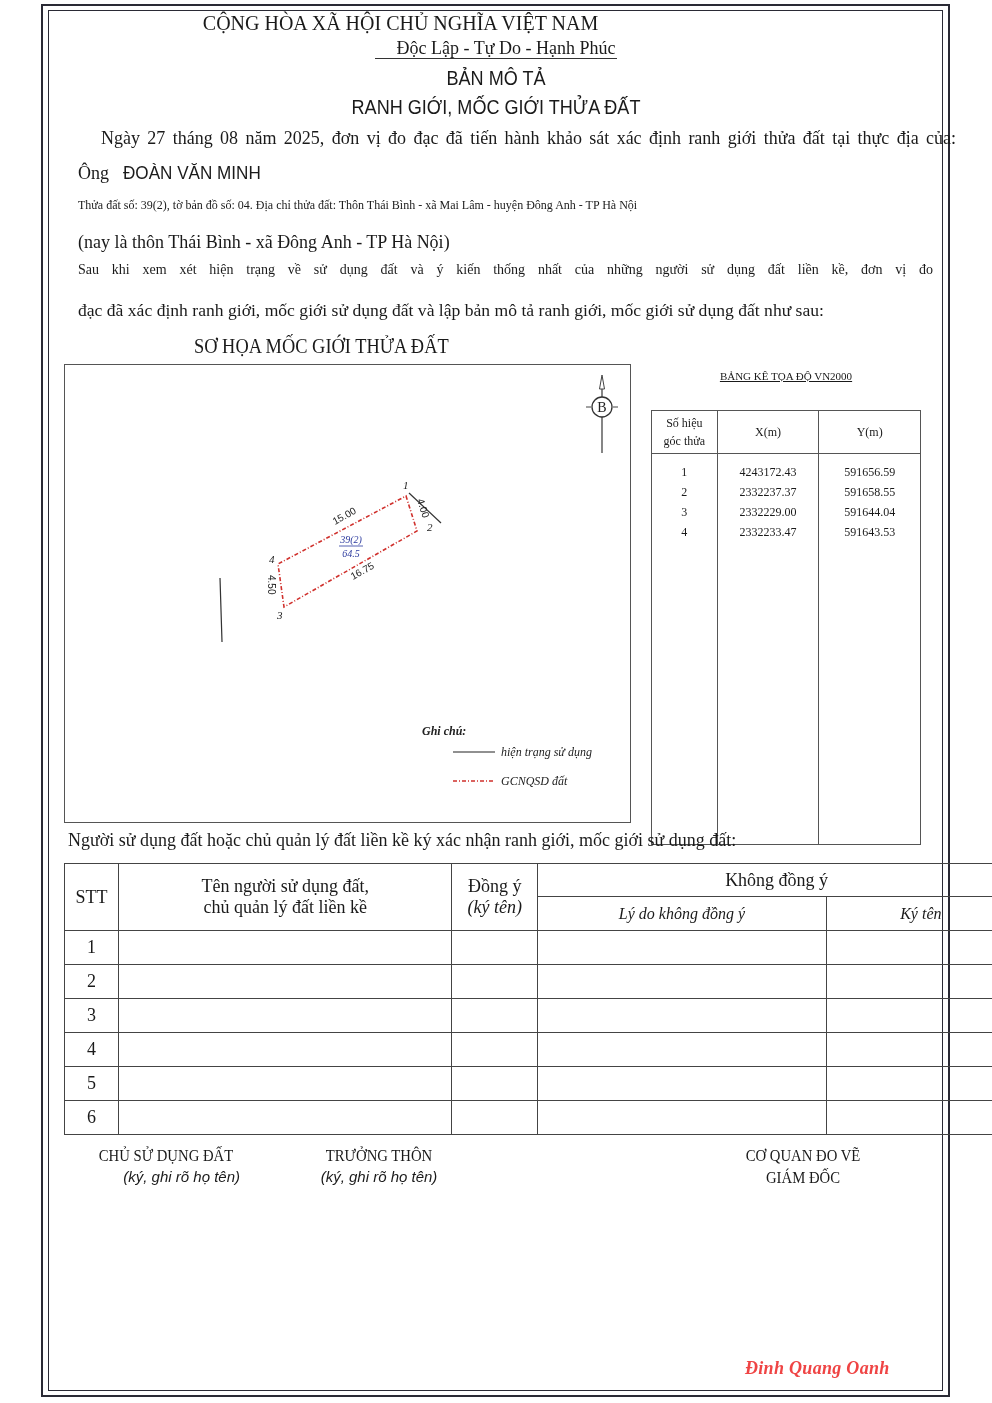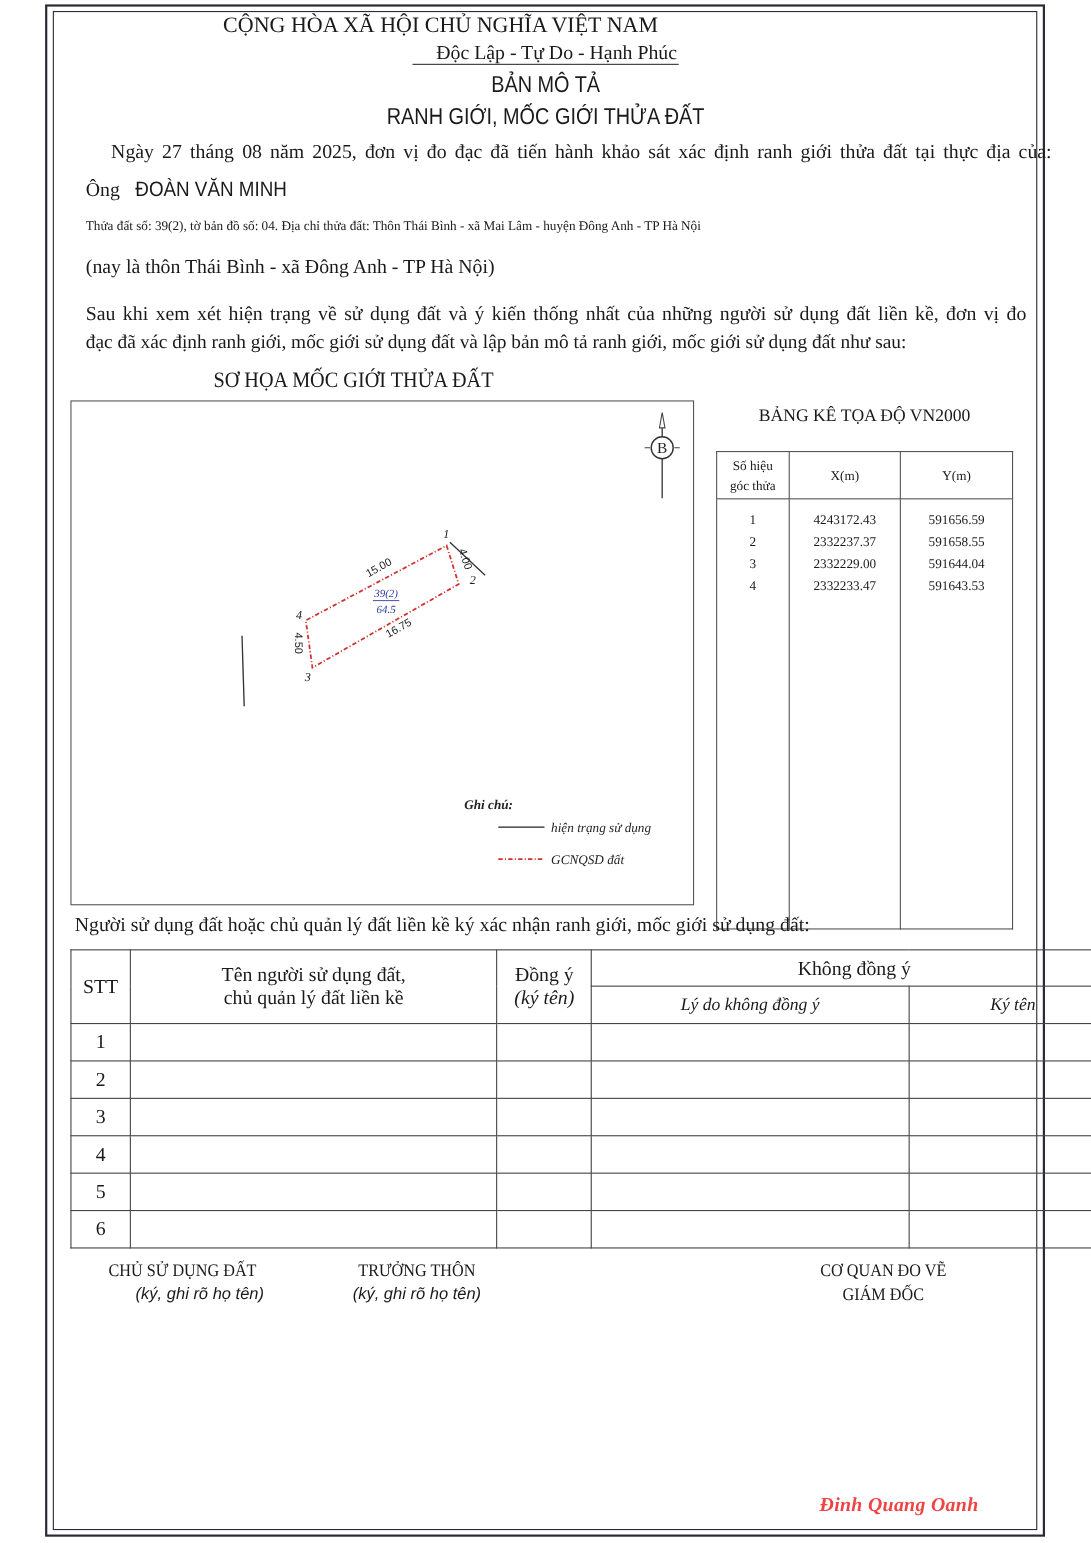--- a/index.html
+++ b/index.html
@@ -11,21 +11,21 @@
   .h1 { left:0; width:801px; top:12px; font-size:20px; }
   .h2 { left:0; width:992px; top:38px; font-size:18px; }
   .h2 span { border-bottom:1px solid #333; padding-left:22px; padding-right:2px; }
   .h3 { left:0; width:992px; top:66px; font-size:21px; font-family:"Liberation Sans", sans-serif; transform:scaleX(0.86); }
   .h4 { left:0; width:992px; top:95px; font-size:21px; font-family:"Liberation Sans", sans-serif; transform:scaleX(0.86); }
   .para { font-size:18px; left:78px; }
   .sans-name { font-family:"Liberation Sans", sans-serif; font-size:19px; transform:scaleX(0.9); transform-origin:left; display:inline-block; }
   .justify { width:855px; text-align:justify; text-align-last:justify; }
   .sketch-title { left:194px; top:335px; font-size:20px; transform:scaleX(0.92); transform-origin:left; }
   .sketch-box { position:absolute; left:64px; top:364px; width:567px; height:459px; border:1px solid #555; box-sizing:border-box; }
-  .coord-title { left:651px; width:270px; top:370px; font-size:16px; text-align:center; }
+  .coord-title { left:651px; width:270px; top:370px; font-size:11px; text-align:center;text-decoration:underline; }
   table.coords { position:absolute; left:651px; top:388px; width:270px; height:435px; border-collapse:collapse; font-size:12px;margin-top:22px; }
   table.coords th, table.coords td { border:1px solid #555; padding:0; text-align:center; font-weight:normal; }
   table.coords thead th { height:42px; line-height:18px; }
   table.coords td { vertical-align:top; line-height:20px; padding-top:8px; }
   .adj-title { left:68px; top:830px; font-size:18px; }
   table.adj { position:absolute; left:64px; top:863px; width:952px; border-collapse:collapse; font-size:18px; }
   table.adj th, table.adj td { border:1.5px solid #444; font-weight:normal; text-align:center; padding:0; }
   table.adj .rowh { height:33px; }
   table.adj .sub { height:34px; font-style:italic; font-size:16px; }
   table.adj td { height:33px; }
@@ -45,21 +45,21 @@
 <div class="abs c h3">BẢN MÔ TẢ</div>
 <div class="abs c h4">RANH GIỚI, MỐC GIỚI THỬA ĐẤT</div>
 
 <div class="abs para justify" style="top:128px;margin-left:23px;">Ngày 27 tháng 08 năm 2025, đơn vị đo đạc đã tiến hành khảo sát xác định ranh giới thửa đất tại thực địa của:</div>
 <div class="abs para" style="top:162px;">
   <span>Ông</span>&nbsp;&nbsp;
   <span class="sans-name">ĐOÀN VĂN MINH</span>
 </div>
 <div class="abs para" style="top:198px; font-size:12px;">Thửa đất số: 39(2), tờ bản đồ số: 04.  Địa chỉ thửa đất:  Thôn Thái Bình - xã Mai Lâm - huyện Đông Anh - TP Hà Nội</div>
 <div class="abs para" style="top:232px;">(nay là  thôn Thái Bình - xã Đông Anh - TP Hà Nội)</div>
-<div class="abs para justify" style="top:275px; font-size:18px;">Sau khi xem xét hiện trạng về sử dụng đất và ý kiến thống nhất của những người sử dụng đất liền kề, đơn vị đo</div>
+<div class="abs para justify" style="top:262px; font-size:14px;">Sau khi xem xét hiện trạng về sử dụng đất và ý kiến thống nhất của những người sử dụng đất liền kề, đơn vị đo</div>
 <div class="abs para" style="top:300px; font-size:17.6px;">đạc đã xác định ranh giới, mốc giới sử dụng đất và lập bản mô tả ranh giới, mốc giới sử dụng đất như sau:</div>
 
 <div class="abs sketch-title">SƠ HỌA MỐC GIỚI THỬA ĐẤT</div>
 
 <div class="sketch-box">
   <svg width="567" height="459" viewBox="0 0 567 459" style="position:absolute;left:0;top:0;">
 
     <g>
       <line x1="537" y1="12" x2="537" y2="88" stroke="#444" stroke-width="1.3"></line>
       <polygon points="537,10 534.5,24 539.5,24" fill="#fff" stroke="#444" stroke-width="1"></polygon>

